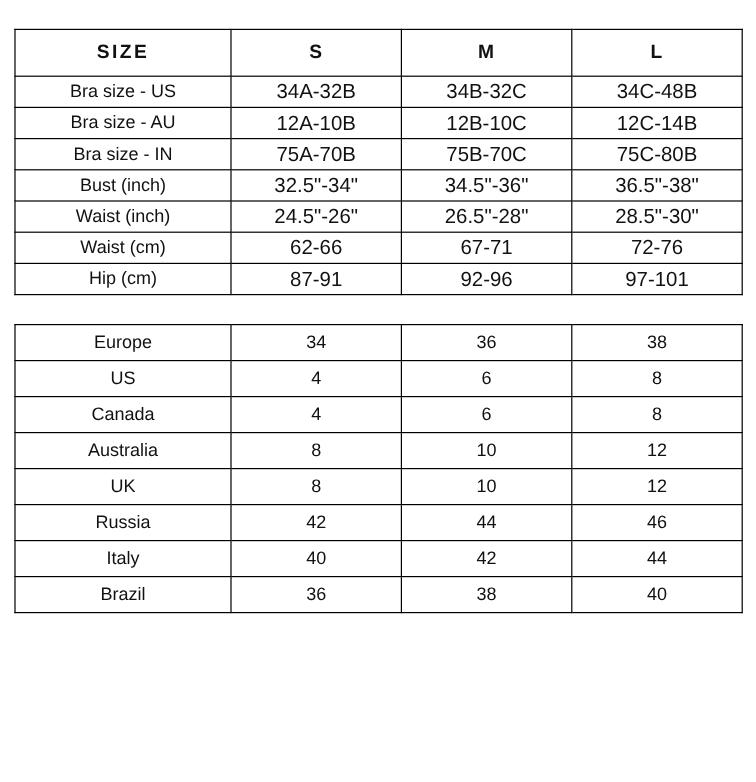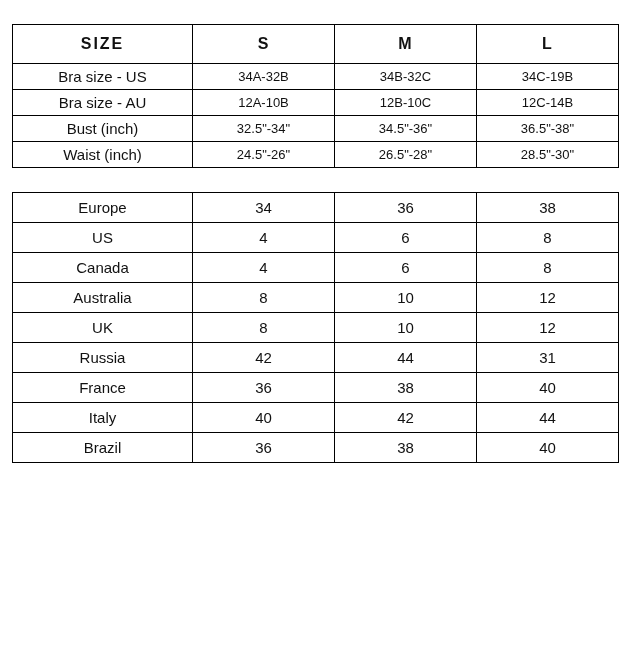--- a/index.html
+++ b/index.html
@@ -26,21 +26,21 @@
   table.size-table {
     border-collapse: collapse;
     width: 606px;
     table-layout: fixed;
     background: #fff;
   }
   table.size-table td, table.size-table th {
     border: 1px solid #000000;
     text-align: center;
     vertical-align: middle;
-    font-size: 13px;
+    font-size: 17px;
     color: #111;
     font-weight: normal;
     padding: 0;
     height: 25px;
     line-height: 25px;
     white-space: nowrap;
     overflow: hidden;
   }
   
   .col-label { width: 180px; }
@@ -103,40 +103,58 @@
         <th>S</th>
         <th>M</th>
         <th>L</th>
       </tr>
     </thead>
     <tbody>
       <tr>
         <td class="row-label">Bra size - US</td>
         <td>34A-32B</td>
         <td>34B-32C</td>
-        <td>34C-19B</td>
+        <td>34C-48B</td>
       </tr>
       <tr>
         <td class="row-label">Bra size - AU</td>
         <td>12A-10B</td>
         <td>12B-10C</td>
         <td>12C-14B</td>
       </tr>
       <tr>
+        <td class="row-label">Bra size - IN</td>
+        <td>75A-70B</td>
+        <td>75B-70C</td>
+        <td>75C-80B</td>
+      </tr>
+      <tr>
         <td class="row-label">Bust (inch)</td>
         <td>32.5"-34"</td>
         <td>34.5"-36"</td>
         <td>36.5"-38"</td>
       </tr>
       <tr>
         <td class="row-label">Waist (inch)</td>
         <td>24.5"-26"</td>
         <td>26.5"-28"</td>
         <td>28.5"-30"</td>
       </tr>
+      <tr>
+        <td class="row-label">Waist (cm)</td>
+        <td>62-66</td>
+        <td>67-71</td>
+        <td>72-76</td>
+      </tr>
+      <tr>
+        <td class="row-label">Hip (cm)</td>
+        <td>87-91</td>
+        <td>92-96</td>
+        <td>97-101</td>
+      </tr>
     </tbody>
   </table>
 
   <div class="gap"></div>
 
   <table class="conv-table">
     <colgroup>
       <col class="col-label">
       <col class="col-val">
       <col class="col-val">
@@ -170,27 +188,21 @@
       <tr>
         <td>UK</td>
         <td>8</td>
         <td>10</td>
         <td>12</td>
       </tr>
       <tr>
         <td>Russia</td>
         <td>42</td>
         <td>44</td>
-        <td>31</td>
-      </tr>
-      <tr>
-        <td>France</td>
-        <td>36</td>
-        <td>38</td>
-        <td>40</td>
+        <td>46</td>
       </tr>
       <tr>
         <td>Italy</td>
         <td>40</td>
         <td>42</td>
         <td>44</td>
       </tr>
       <tr>
         <td>Brazil</td>
         <td>36</td>

